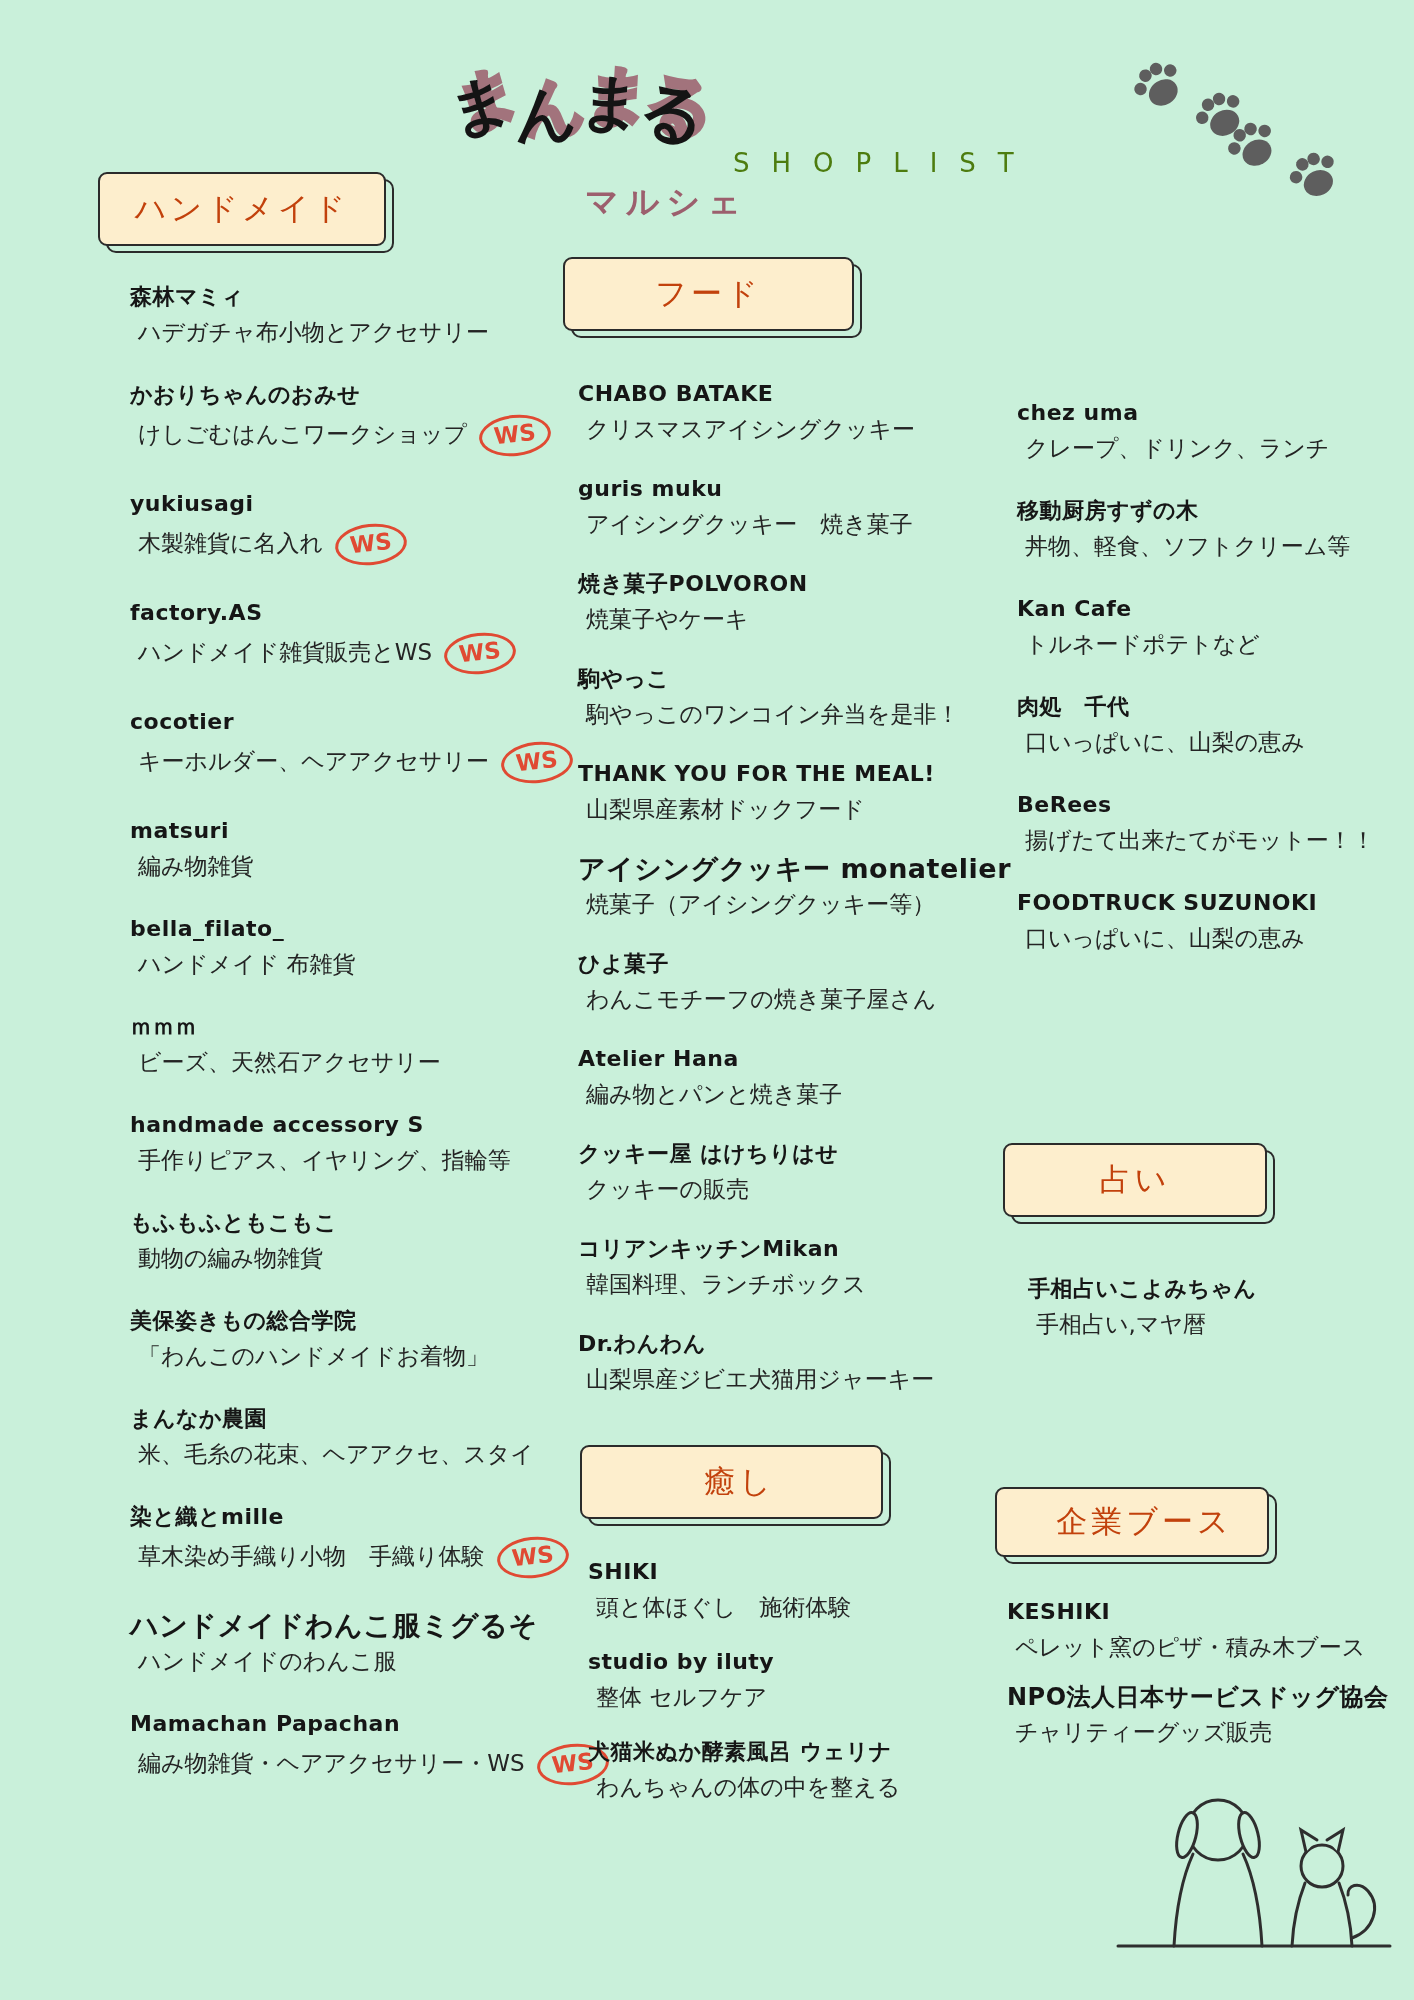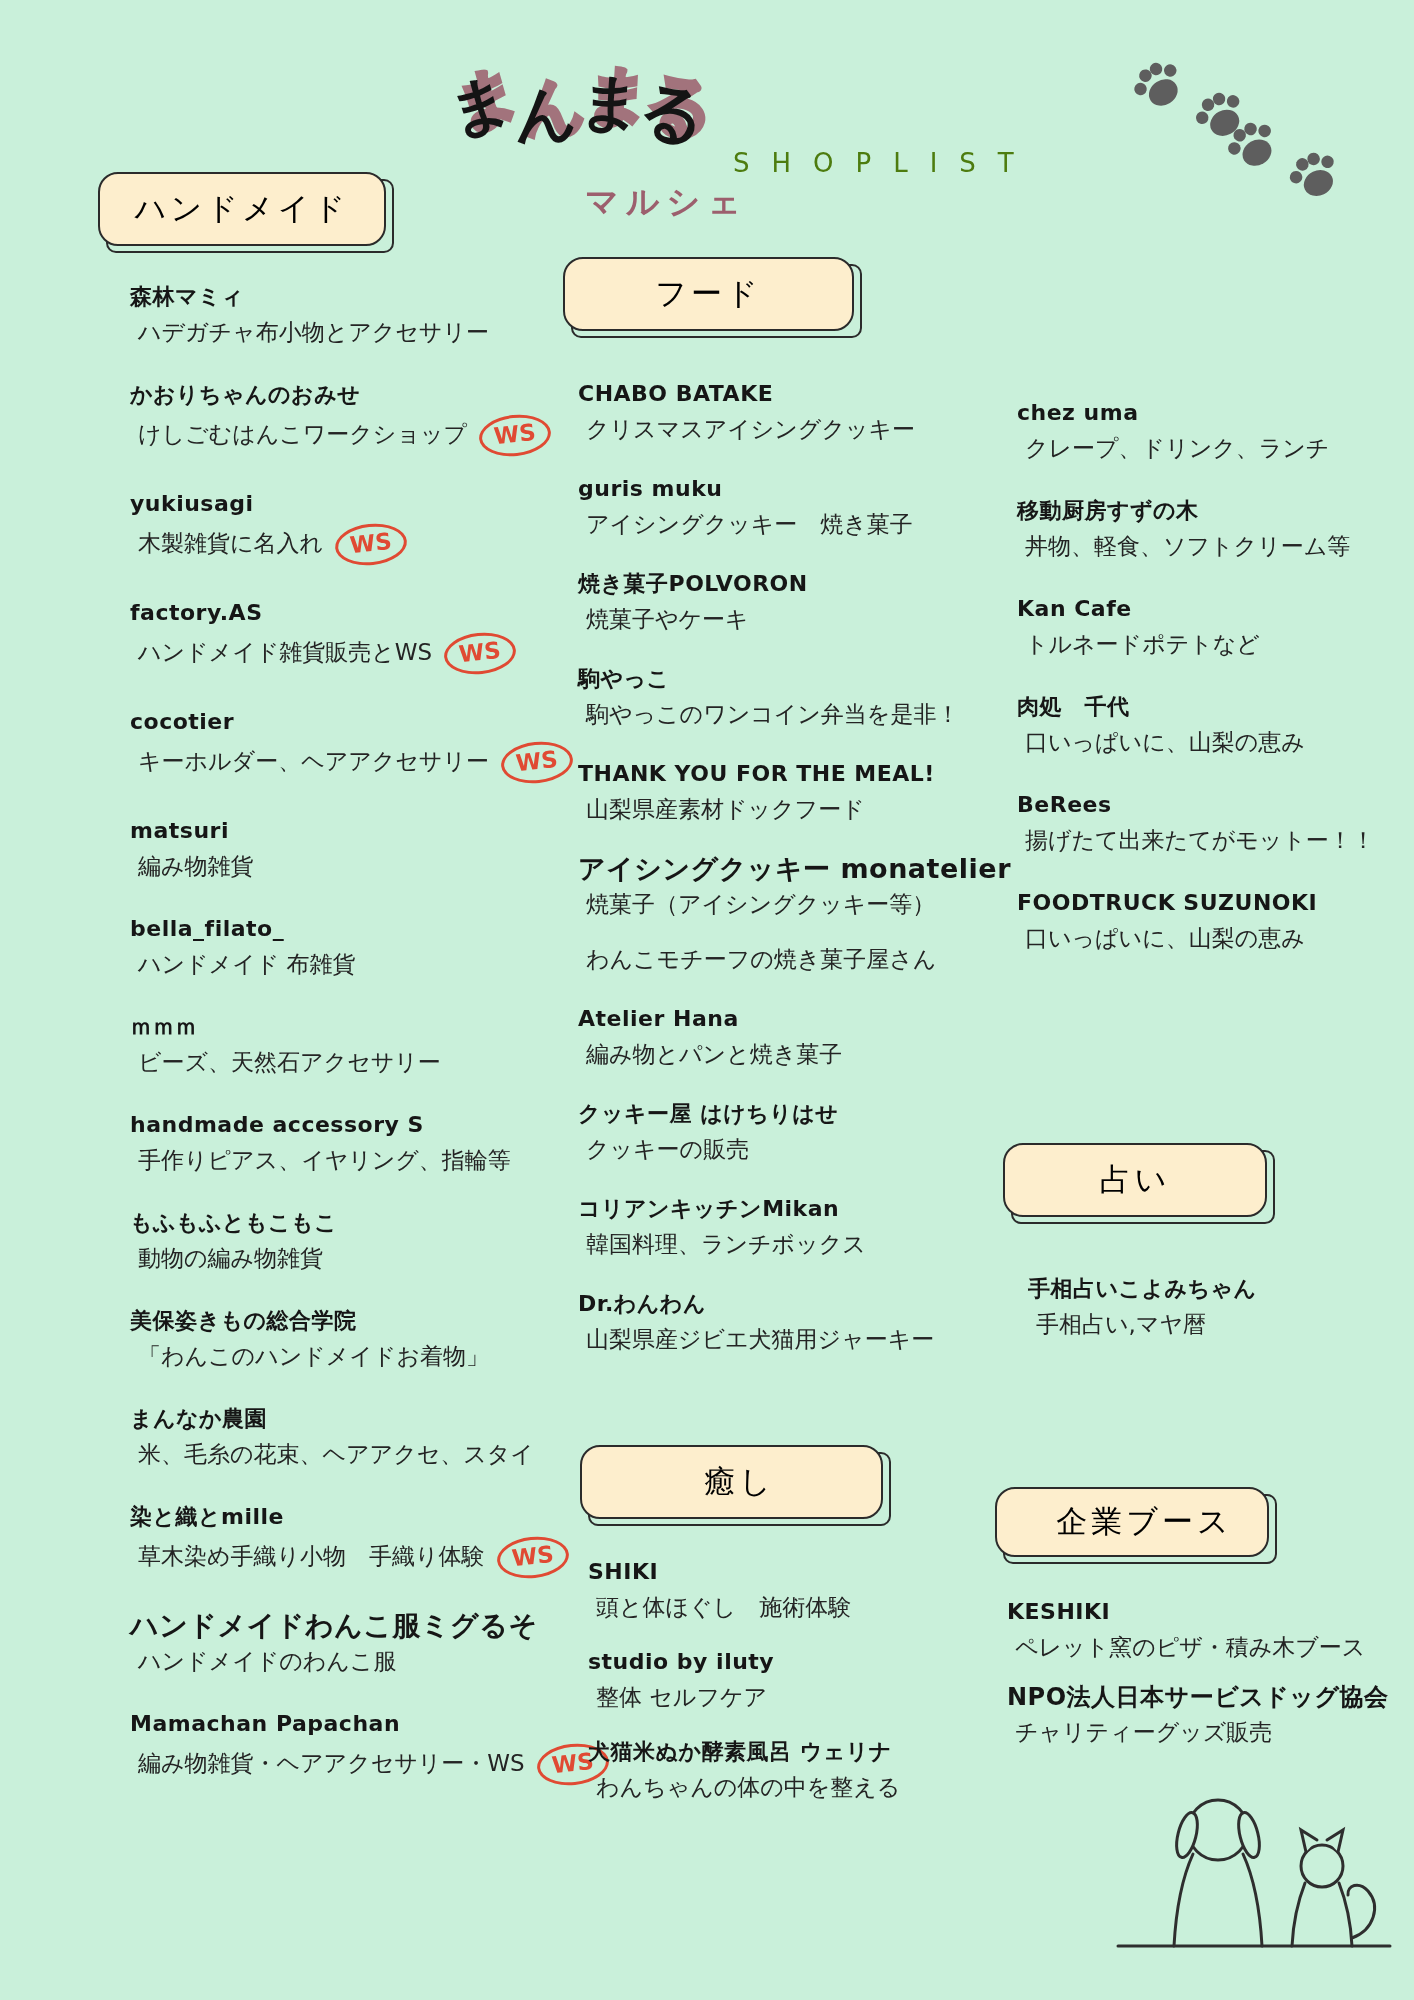--- a/index.html
+++ b/index.html
@@ -21,22 +21,22 @@
   .title-layer span:nth-child(2){transform:rotate(-4deg) translateY(9px);}
   .title-layer span:nth-child(3){transform:rotate(3deg) translateY(-2px);}
   .title-layer span:nth-child(4){transform:rotate(15deg) translateY(9px) scale(1.06);}
   .title-sub{position:absolute;left:585px;top:180px;font-size:33px;font-weight:bold;
     color:#9c5f6d;letter-spacing:7px;white-space:nowrap;}
   .shoplist{position:absolute;left:733px;top:148px;font-size:26px;font-weight:500;
     letter-spacing:22px;color:#4d7c0f;white-space:nowrap;}
   
   .section{position:absolute;}
   .sec-head{position:relative;background:#fdeecd;border:2px solid #2b2b2b;
-    border-radius:20px;display:flex;align-items:center;justify-content:center;
-    font-size:31px;font-weight:500;letter-spacing:4px;color:#000000;}
+    border-radius:9px;display:flex;align-items:center;justify-content:center;
+    font-size:31px;font-weight:500;letter-spacing:4px;color:#c2410c;}
   .sec-head::after{content:"";position:absolute;inset:-2px;border:2px solid #2b2b2b;
     border-radius:10px;transform:translate(8px,7px);z-index:-1;}
   
   .entries{position:relative;}
   .entry{margin-bottom:28px;}
   .entry .t{font-size:22px;font-weight:bold;line-height:40px;white-space:nowrap;
     color:#161616;letter-spacing:0.5px;}
   .entry .s{font-size:23px;line-height:30px;white-space:nowrap;color:#242424;
     padding-left:8px;}
   .sec-food .entry{margin-bottom:25px;}
@@ -163,20 +163,21 @@
       </div>
       <div class="entry">
         <div class="t">THANK YOU FOR THE MEAL!</div>
         <div class="s">山梨県産素材ドックフード</div>
       </div>
       <div class="entry">
         <div class="t" style="font-size: 27px;">アイシングクッキー monatelier</div>
         <div class="s">焼菓子（アイシングクッキー等）</div>
       </div>
       <div class="entry">
+        <div class="t">ひよ菓子</div>
         <div class="s">わんこモチーフの焼き菓子屋さん</div>
       </div>
       <div class="entry">
         <div class="t">Atelier Hana</div>
         <div class="s">編み物とパンと焼き菓子</div>
       </div>
       <div class="entry">
         <div class="t">クッキー屋 はけちりはせ</div>
         <div class="s">クッキーの販売</div>
       </div>

